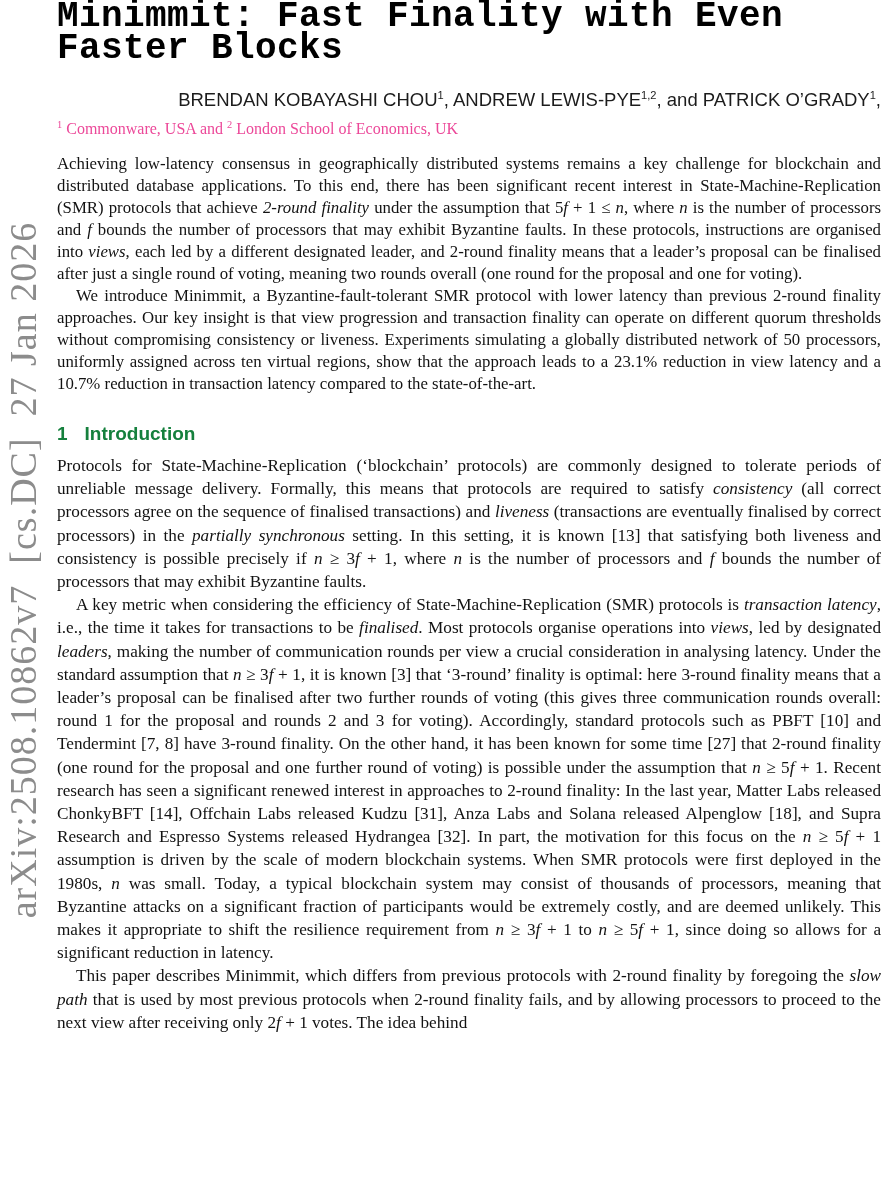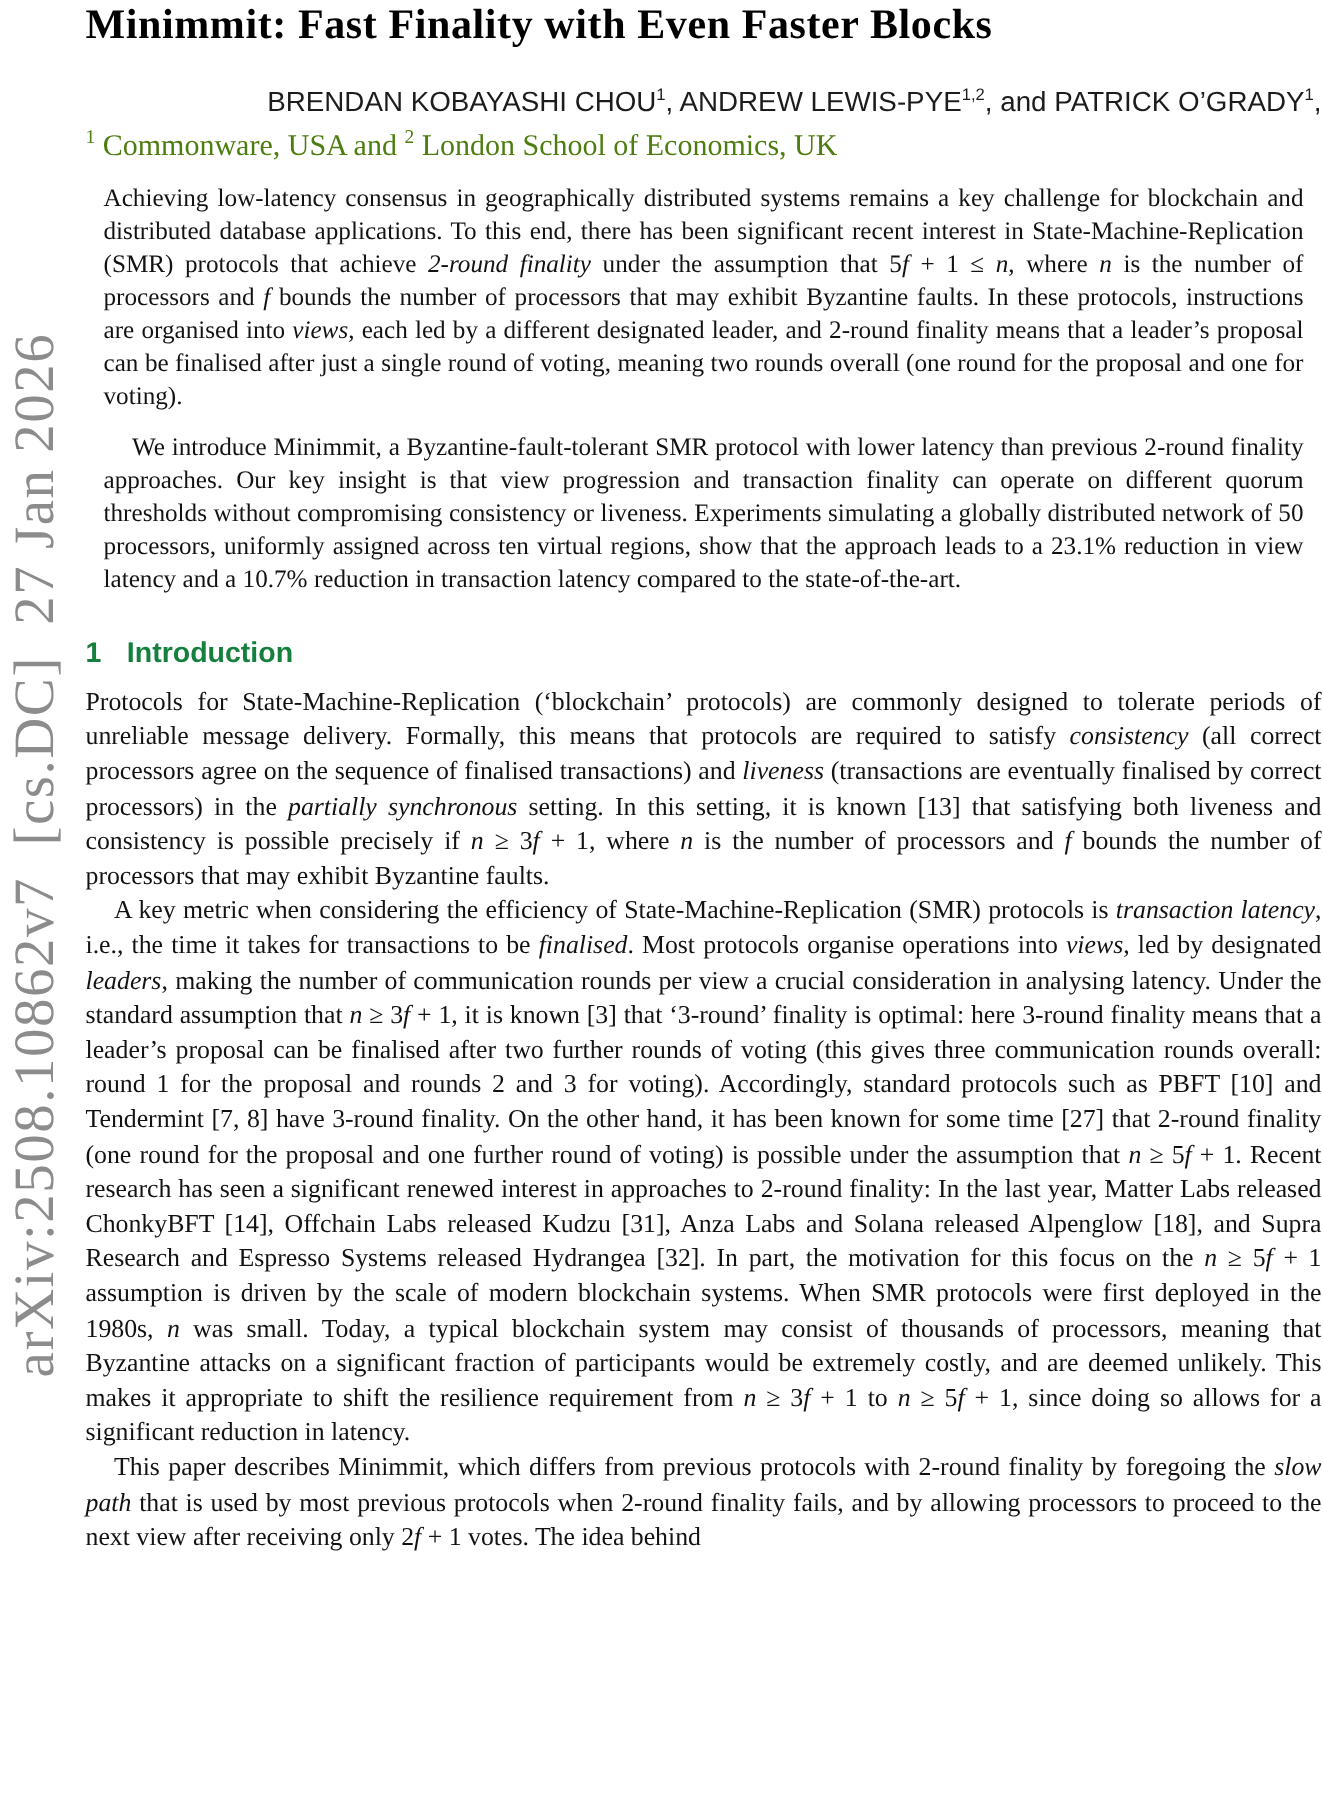--- a/index.html
+++ b/index.html
@@ -35,51 +35,51 @@
   }
   .content {
     position: absolute;
     left: 57px;
     top: 0;
     width: 824px;
   }
   .title {
     margin: 0;
     padding-top: 1px;
-    font-family: Liberation Serif, serif;
+    font-family: Liberation Mono, monospace;
     font-weight: 700;
-    font-size: 28px;
+    font-size: 36px;
     line-height: 32px;
     letter-spacing: 0.4px;
     color: #000000;
   }
   .authors {
     margin-top: 23px;
     font-family: "Liberation Sans", sans-serif;
     font-size: 18.5px;
     line-height: 24px;
     color: #1c1c1c;
     white-space: nowrap;
     text-align: right;
   }
   .authors sup { font-size: 60%; vertical-align: super; line-height: 0; }
   .affiliations {
     margin-top: 7px;
-    font-size: 20px;
+    font-size: 16px;
     line-height: 20px;
-    color: #4d7c0f;
+    color: #ec4899;
   }
   .affiliations sup { font-size: 65%; vertical-align: super; line-height: 0; }
   .abstract {
     margin-top: 14px;
     font-size: 16.8px;
     line-height: 22px;
     text-align: justify;
   }
-  .abstract p { margin: 12px; }
+  .abstract p { margin: 0; }
   p.indent { text-indent: 19px; }
   .section-heading {
     margin: 27px 0 9px 0;
     font-family: "Liberation Sans", sans-serif;
     font-weight: 700;
     font-size: 19px;
     line-height: 23px;
     color: #15803d;
   }
   .sec-num { margin-right: 17px; }

